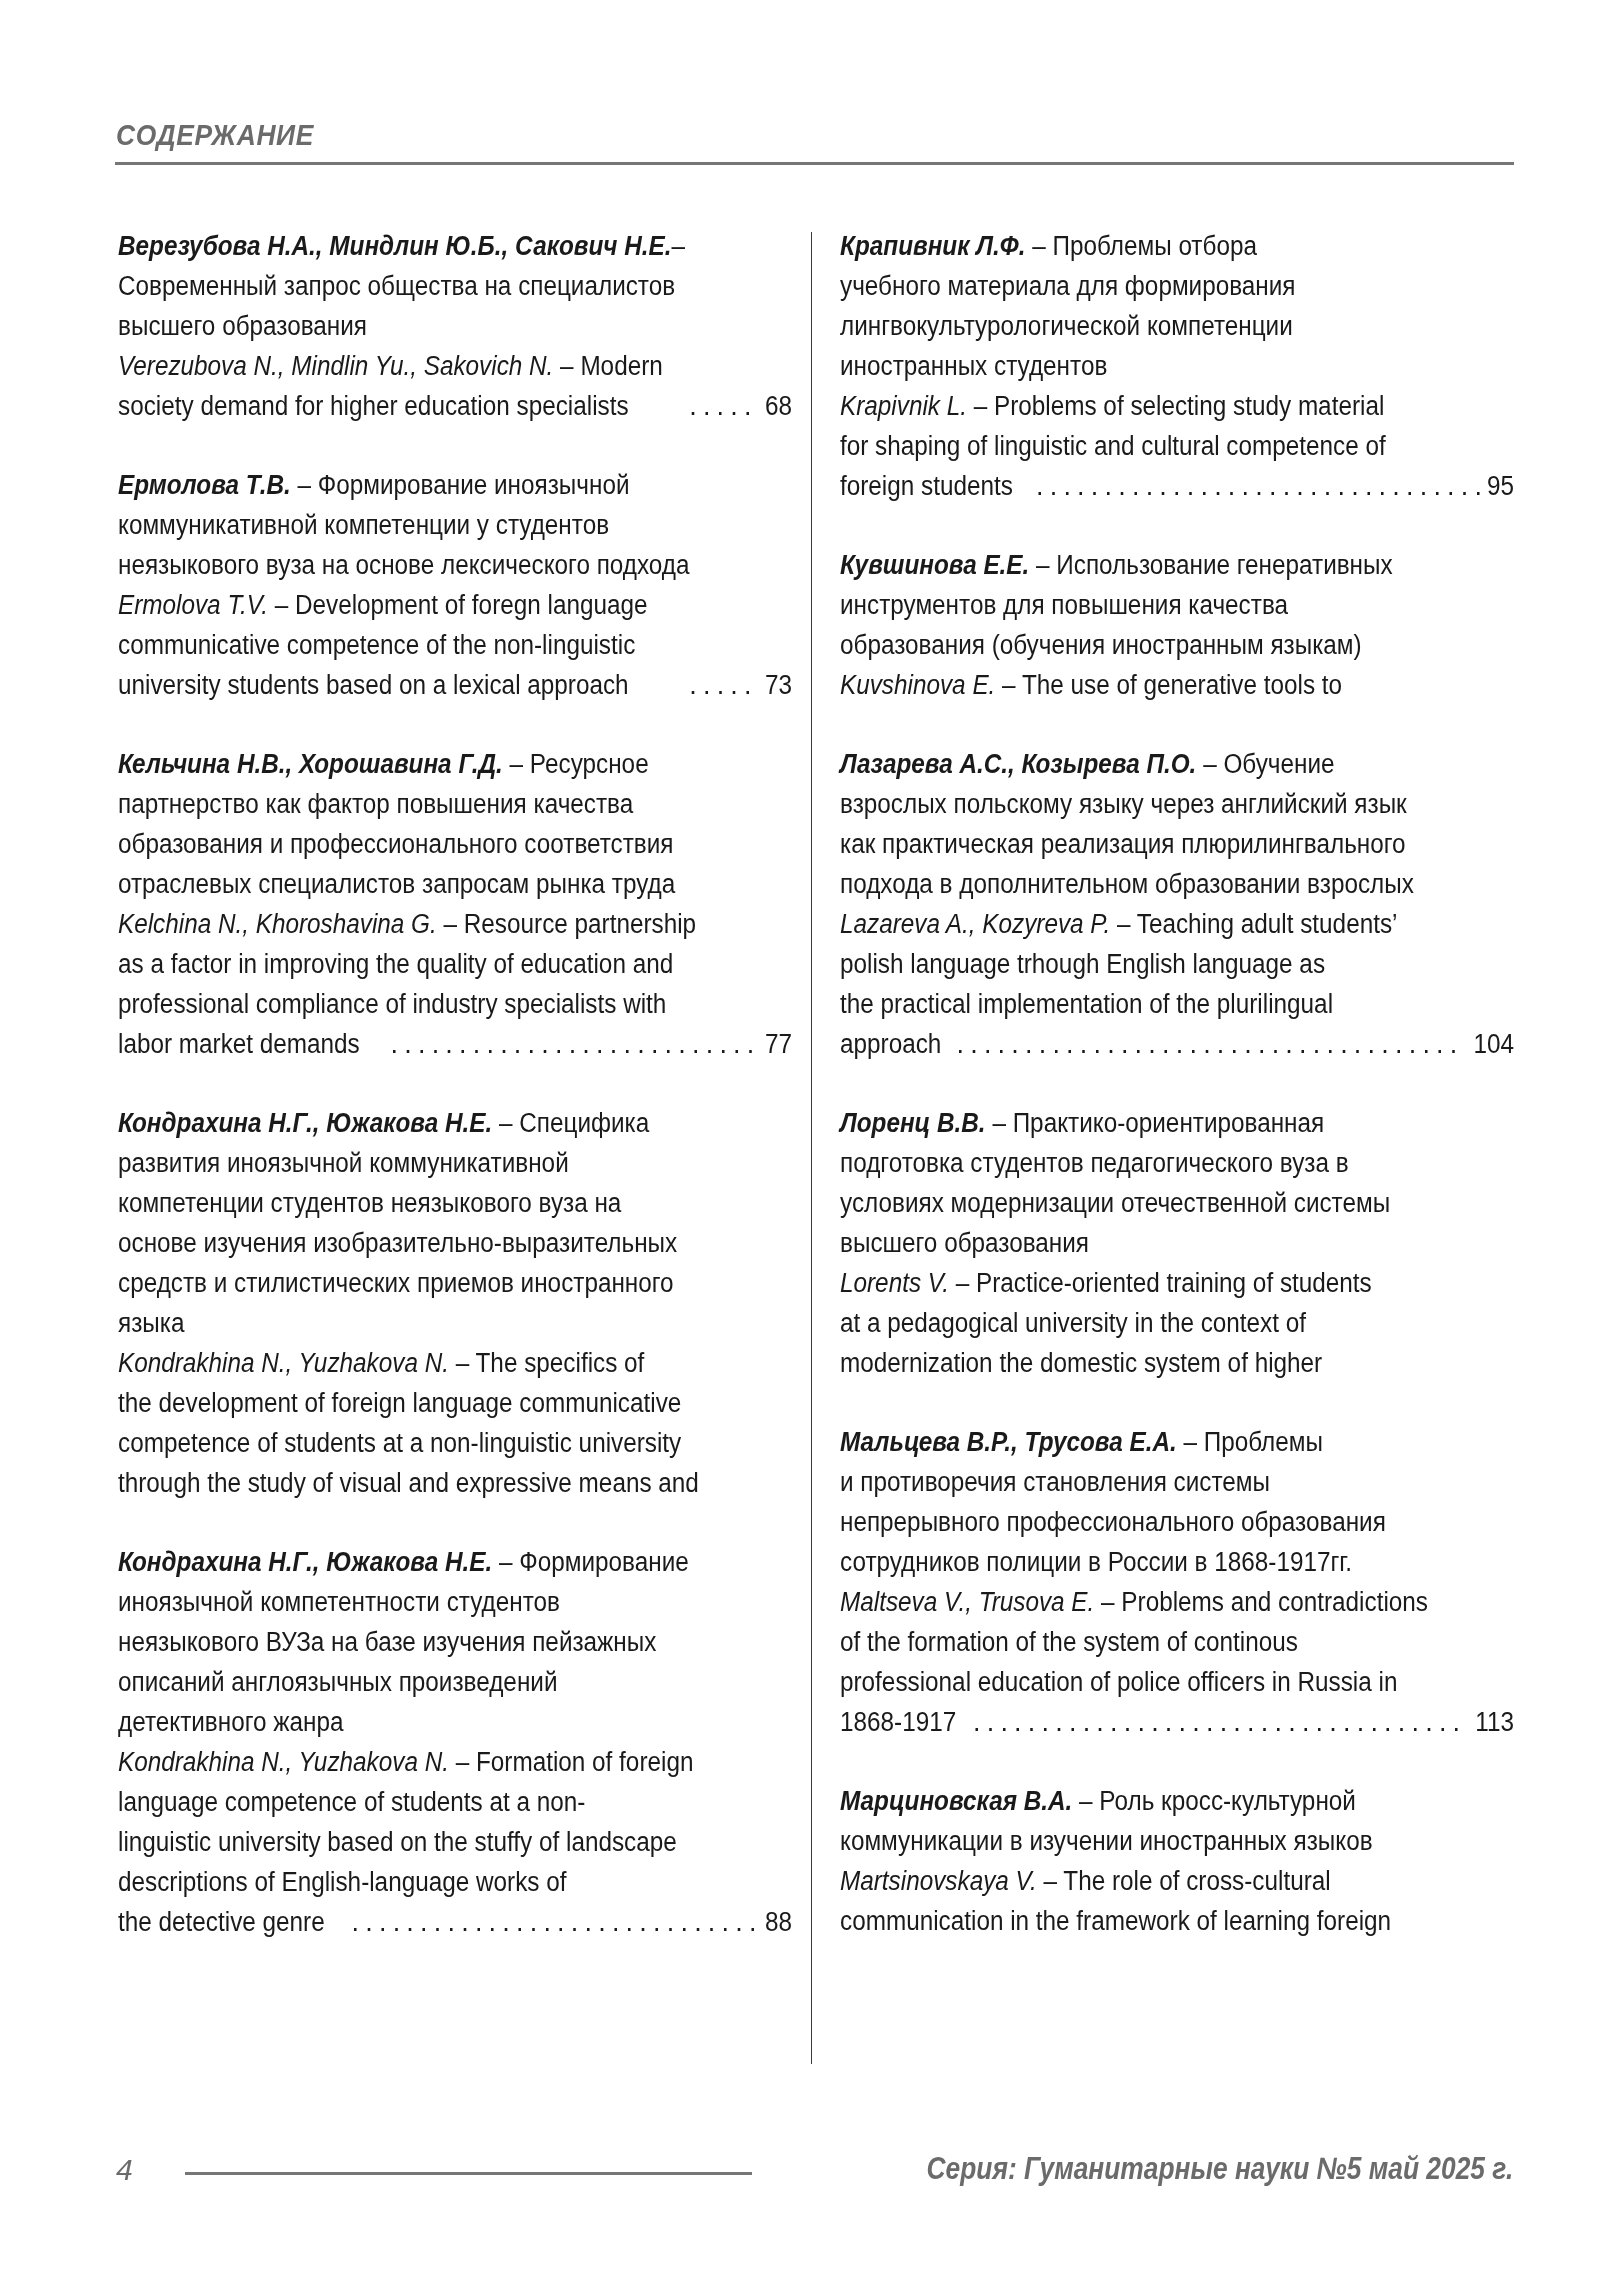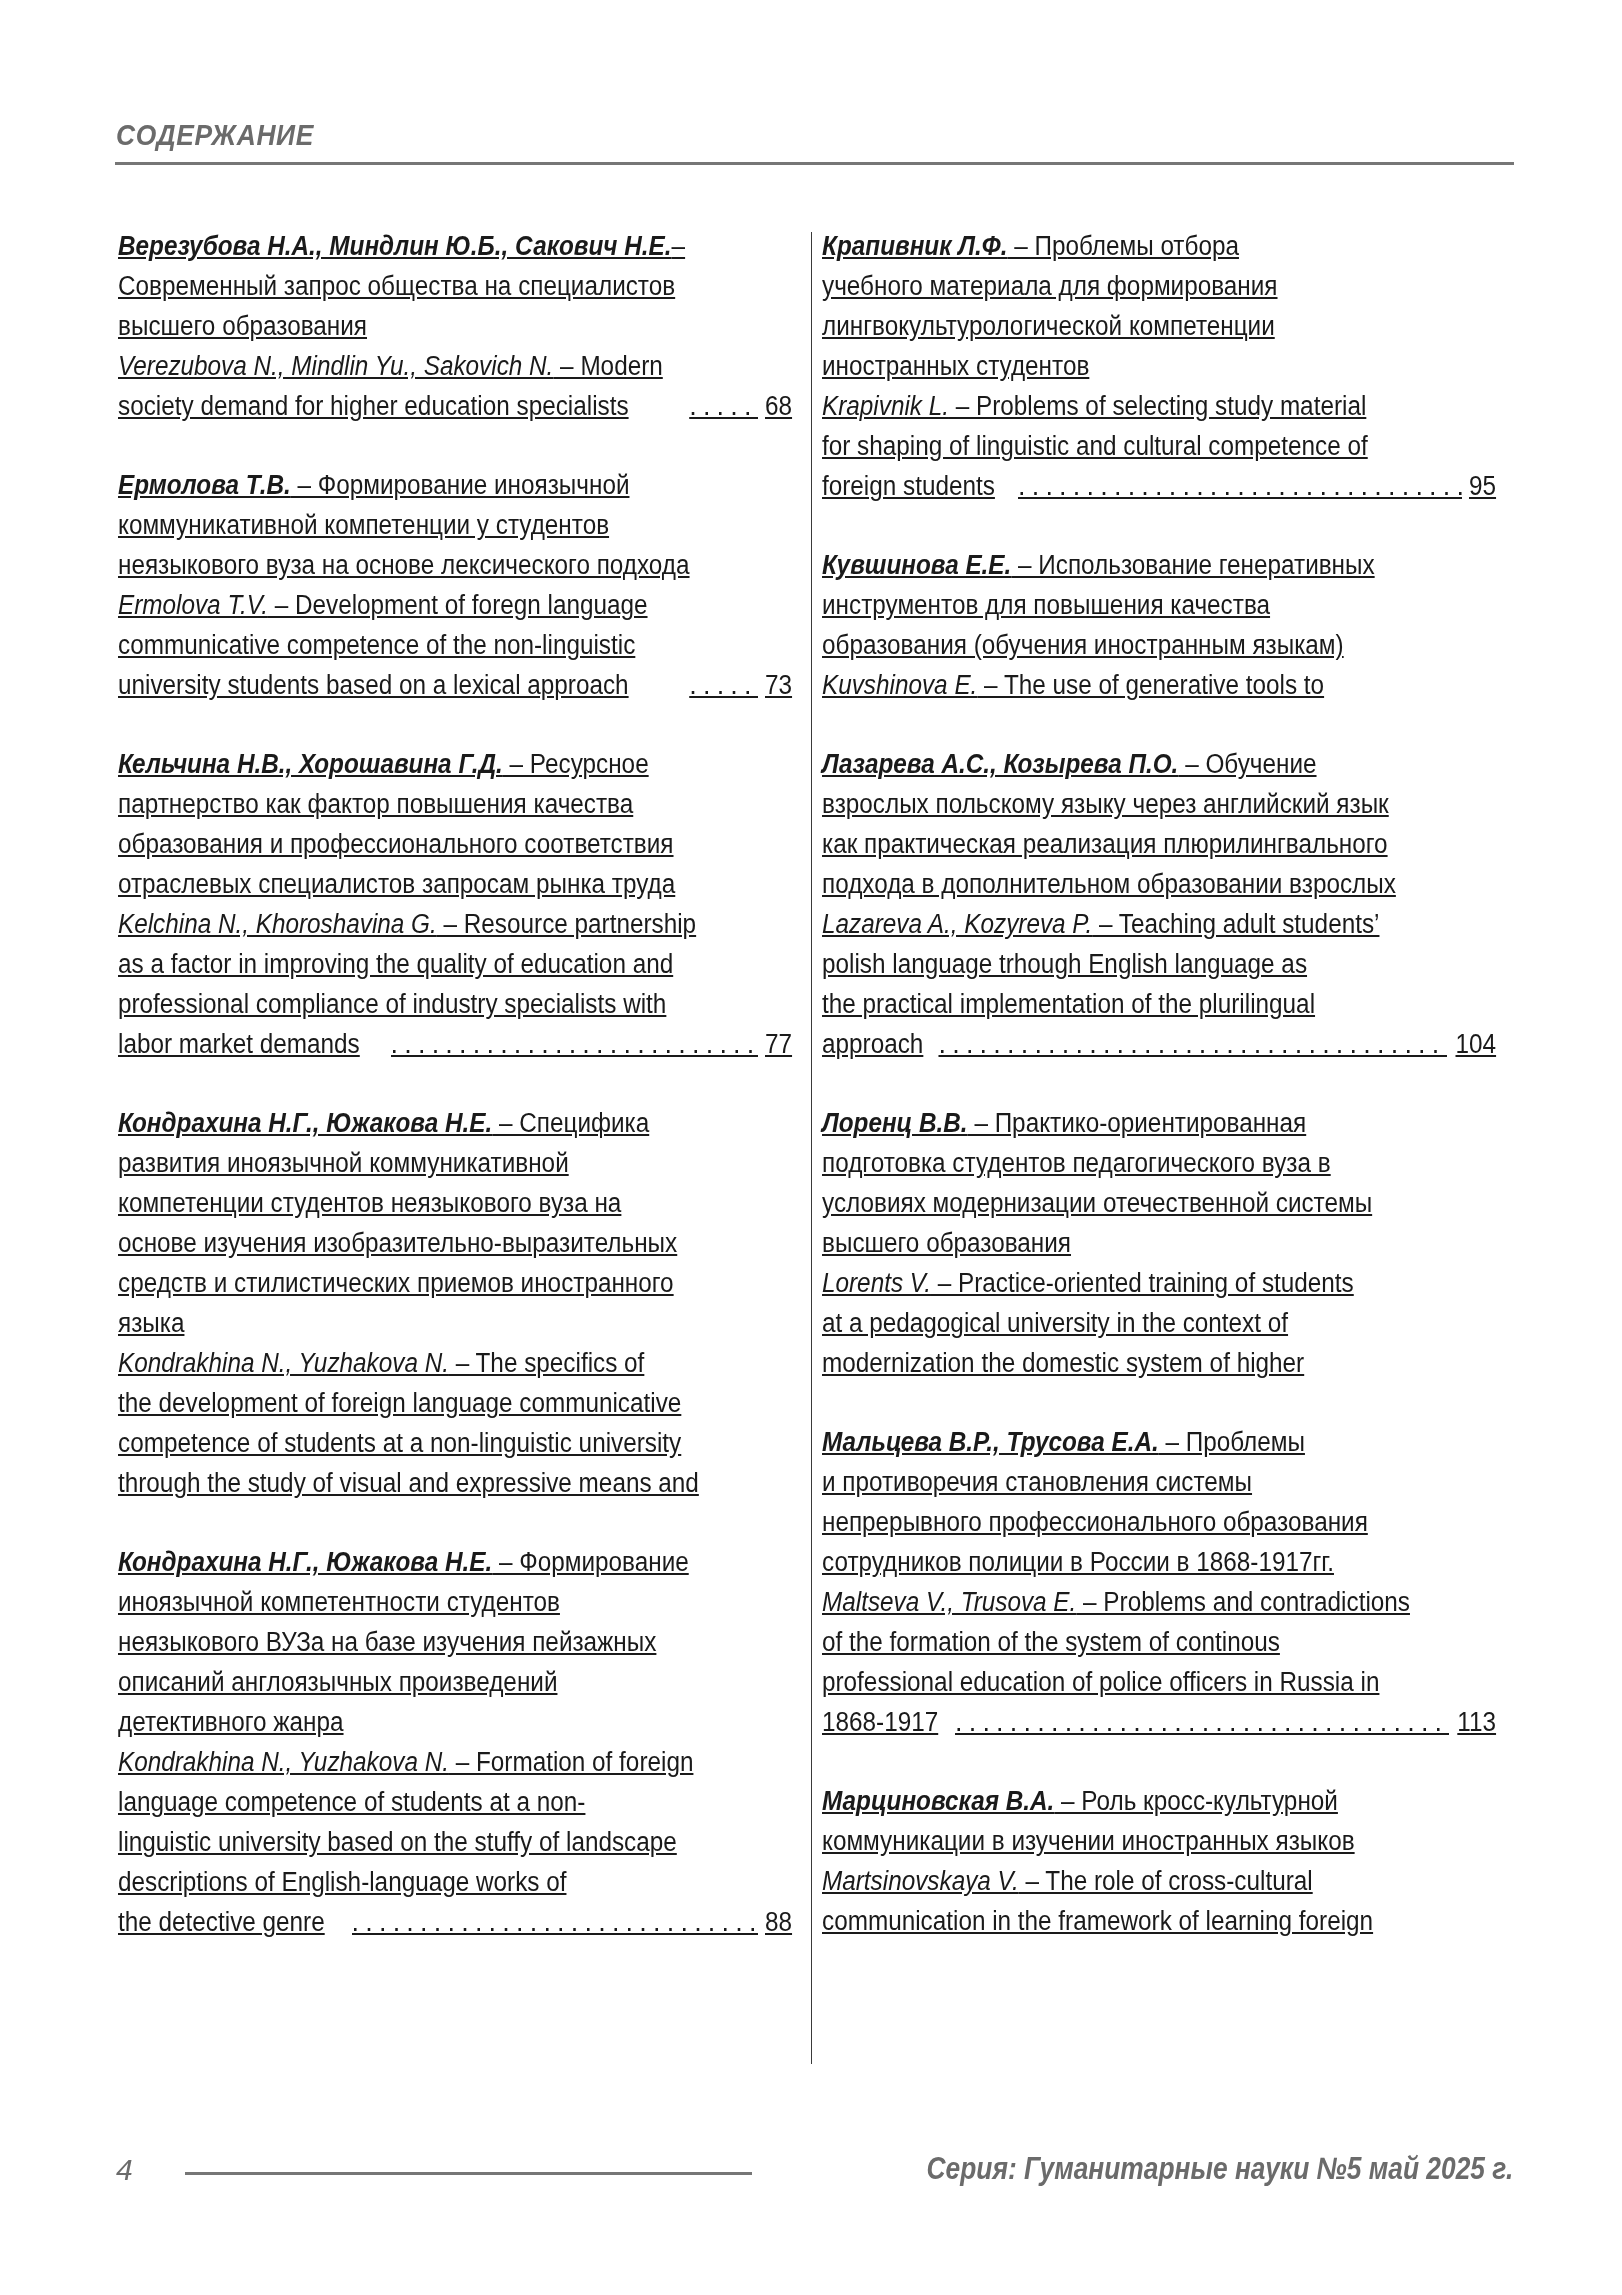--- a/index.html
+++ b/index.html
@@ -1,23 +1,23 @@
 <!DOCTYPE html>
 <html style="font-size:10.5px"><head>
 <meta charset="utf-8">
 <style>
   html, body { margin: 0; padding: 0; background: #ffffff; }
   body { width: 1623px; height: 2295px; position: relative; overflow: hidden;
          font-family: "Liberation Sans", "DejaVu Sans", sans-serif; color: #1a1a1a; }
   .header-title { position: absolute; left: 116px; top: 118px; font-size: 30px; font-style: italic;
          font-weight: bold; color: #6b6b6b; letter-spacing: 0.7px; transform: scaleX(0.88); transform-origin: left; }
   .header-rule { position: absolute; left: 115px; top: 162px; width: 1399px; height: 2.6px; background: #767676; }
-  .col { position: absolute; top: 226px; width: 674px; text-decoration: underline; }
+  .col { position: absolute; top: 226px; width: 674px; }
   .col-left { left: 118px; }
-  .col-right { left: 822px; }
+  .col-right { left: 840px; }
   .divider { position: absolute; left: 811px; top: 232px; width: 1.3px; height: 1832px; background: #3a3a3a; }
   .entry { margin-bottom: 39px; }
   .line { font-size: 27px; line-height: 40px; white-space: nowrap; transform: scaleX(0.9); transform-origin: left; }
   .auth-ru { font-weight: bold; font-style: italic; }
   .auth-en { font-style: italic; }
   .leader-line { display: flex; align-items: flex-end; white-space: nowrap; font-size: 27px; line-height: 40px; }
   .leader-line .txt { transform: scaleX(0.9); transform-origin: left; display: inline-block; }
   .leader-line .dots { flex: 1; overflow: hidden; letter-spacing: 3.9px; color: #1a1a1a; margin: 0 3.9px; }
   .leader-line .dots::before { content: ". . . . . . . . . . . . . . . . . . . . . . . . . . . . . . . . . . . . . . . . . . . . . . . . . . . . . . . . . . . . . . . . . . . . . . . . . . . . . . . . . . . . . . . . . . . . . . . . . . . . ."; letter-spacing: 0; word-spacing: -1.3px; }
   .leader-line .pg { text-align: right; transform: scaleX(0.9); transform-origin: right; display: inline-block; }

